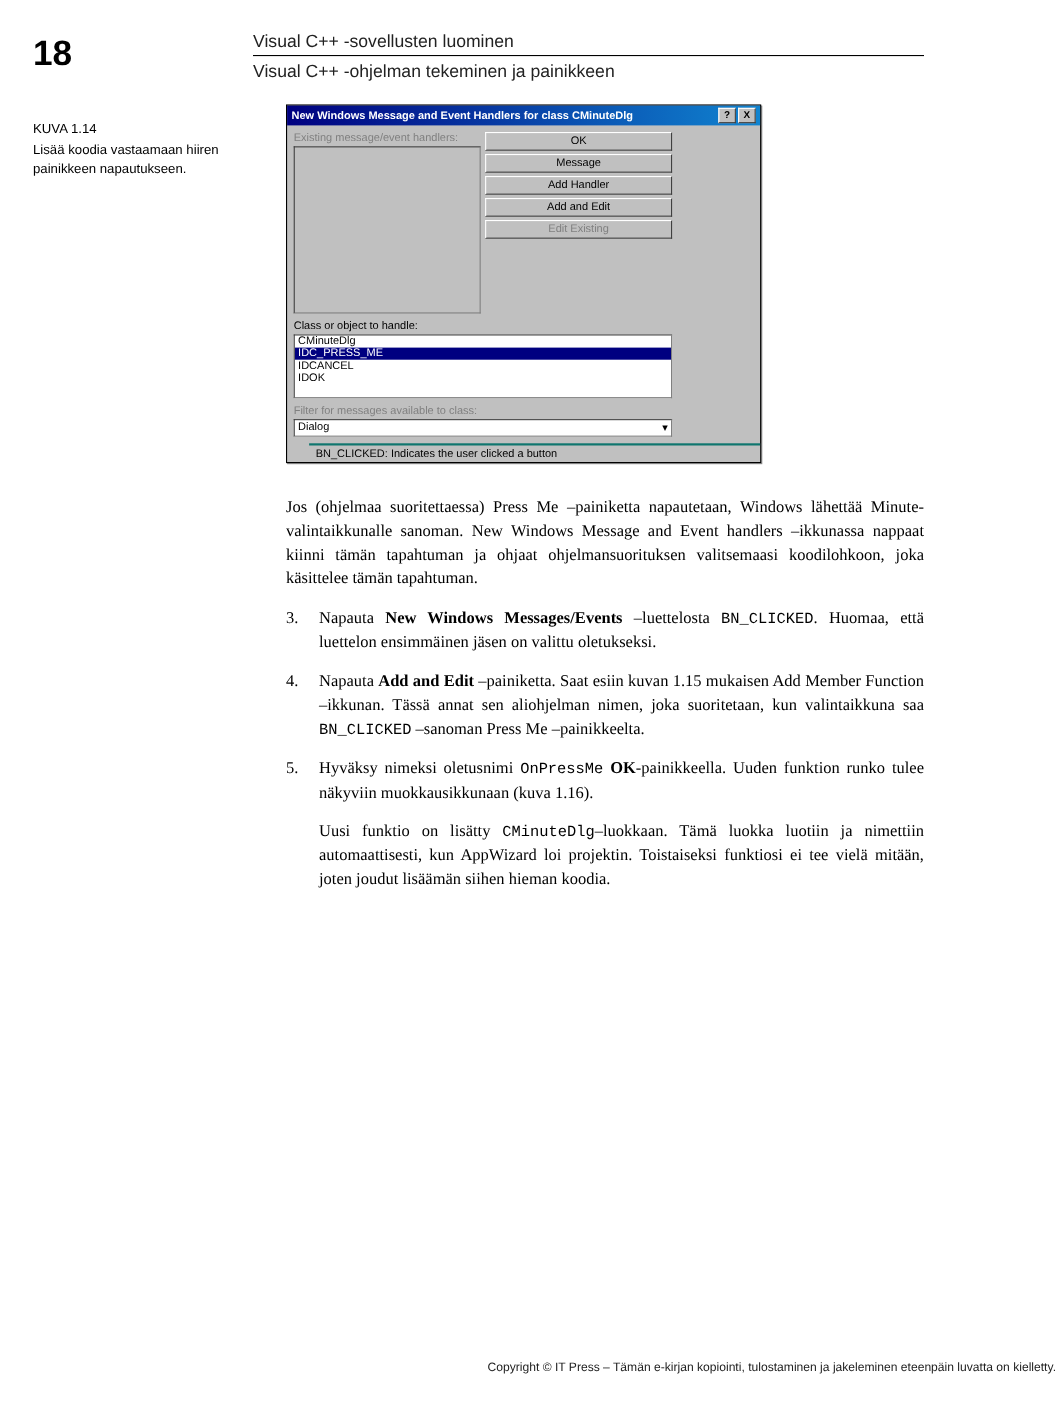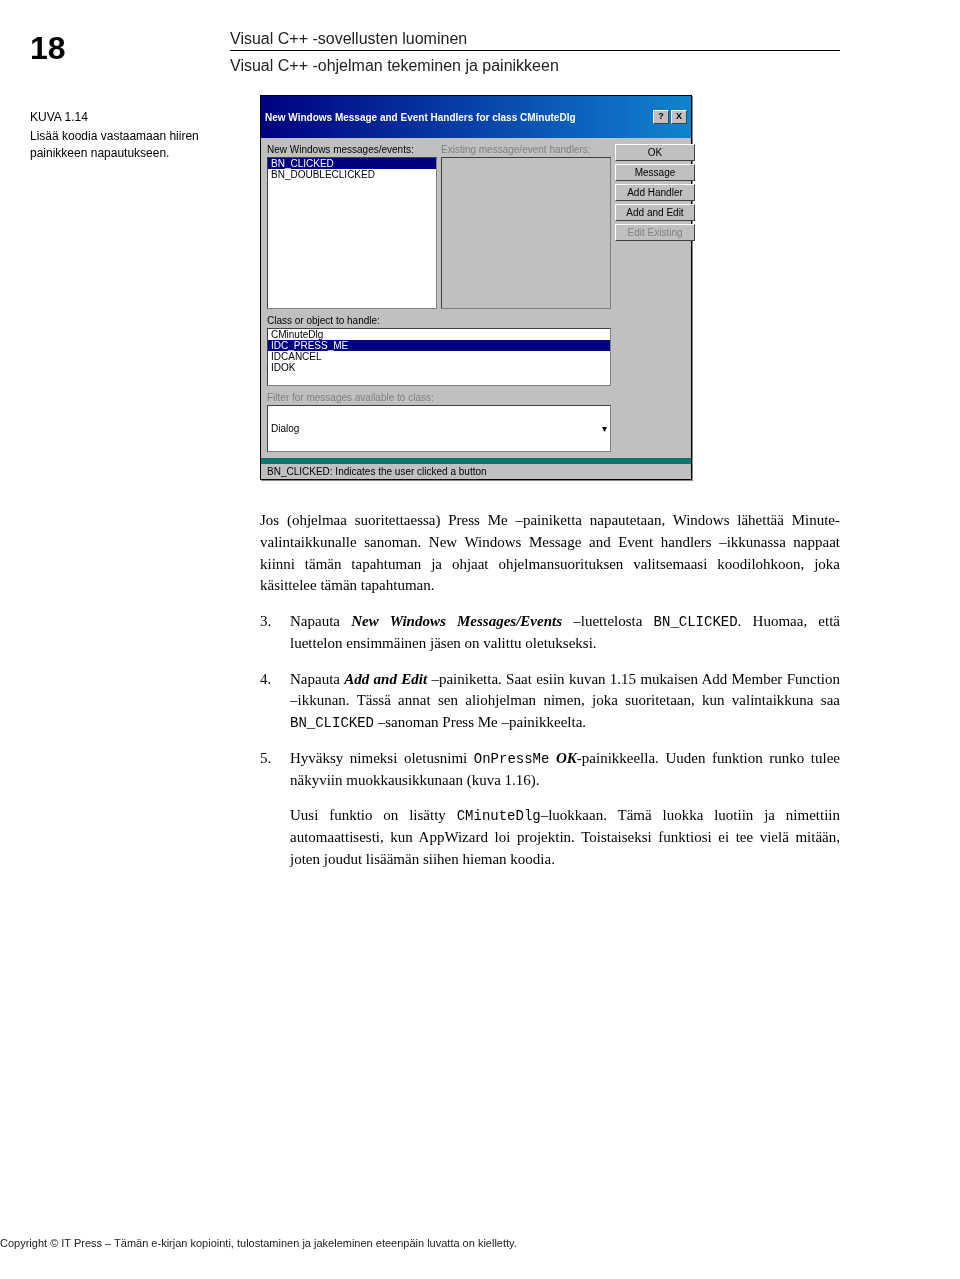--- a/index.html
+++ b/index.html
@@ -59,21 +59,21 @@
     width: 430px;
     border: 1px solid #000;
     background: #c0c0c0;
     font-family: 'MS Sans Serif', Tahoma, Arial, sans-serif;
     font-size: 10px;
     box-shadow: 1px 1px 0 #888;
   }
   .titlebar {
     background: linear-gradient(to right, #000080, #1084d0);
     color: #fff;
-    padding: 14px 4px;
+    padding: 2px 4px;
     display: flex;
     align-items: center;
   }
   .titlebar .title-text { flex: 1; font-weight: bold; font-size: 10px; }
   .titlebar .tbtn {
     width: 14px; height: 12px;
     background: #c0c0c0;
     border: 1px solid #fff;
     border-right-color:#404040; border-bottom-color:#404040;
     margin-left: 2px;
@@ -111,53 +111,54 @@
     text-align:center;
     min-width:74px;
   }
   .winbtn.disabled { color:#808080; }
   .midrow { grid-column: 1 / span 2; margin-top:6px; }
   .midrow .listbox { height:56px; }
   .bottomrow { grid-column: 1 / span 2; margin-top:6px; }
   .bottomrow .drop {
     background:#fff; border:1px solid #808080;
     border-top-color:#404040; border-left-color:#404040;
-    padding:17px 3px; display:flex; justify-content:space-between;
+    padding:1px 3px; display:flex; justify-content:space-between;
   }
   .statusbar {
-    border-top:6px solid #0f766e;
+    border-top:2px solid #0f766e;
     background:#c0c0c0;
     padding:2px 6px;
     font-size:10px;
+    margin-left:20px;
   }
 
   
   .content {
     clear: both;
     margin-left: 230px;
     margin-top: 30px;
     font-size: 15px;
     line-height: 1.45;
     text-align: justify;
   }
   .content p { margin: 0 0 14px 0; }
   .content .numitem {
     display:flex;
     margin: 0 0 14px 0;
   }
   .content .numitem .n { width: 30px; flex-shrink:0; }
   .content .numitem .t { flex:1; }
   .mono { font-family: 'Courier New', monospace; font-size: 14px; }
-  .bold { font-weight: bold; font-style: italic; }
+  .bold { font-weight: bold; }
 
   .footer {
     position:absolute;
     bottom: 30px;
     left: 0; right: 0;
-    text-align:left;
+    text-align:right;
     font-family: Arial, Helvetica, sans-serif;
     font-size: 11px;
     color:#222;
   }
 </style>
 </head>
 <body>
 
 <div class="page">
 
@@ -176,27 +177,20 @@
   </div>
 
   <div class="dialog-wrap">
     <div class="dialog">
       <div class="titlebar">
         <span class="title-text">New Windows Message and Event Handlers for class CMinuteDlg</span>
         <span class="tbtn">?</span>
         <span class="tbtn">X</span>
       </div>
       <div class="dlg-body">
-        <div>
-          <div class="lbl">New Windows messages/events:</div>
-          <div class="listbox">
-            <div class="item sel">BN_CLICKED</div>
-            <div class="item">BN_DOUBLECLICKED</div>
-          </div>
-        </div>
         <div>
           <div class="lbl" style="color:#808080">Existing message/event handlers:</div>
           <div class="listbox disabled"></div>
         </div>
         <div class="btncol">
           <div class="winbtn">OK</div>
           <div class="winbtn">Message</div>
           <div class="winbtn">Add Handler</div>
           <div class="winbtn">Add and Edit</div>
           <div class="winbtn disabled">Edit Existing</div>

